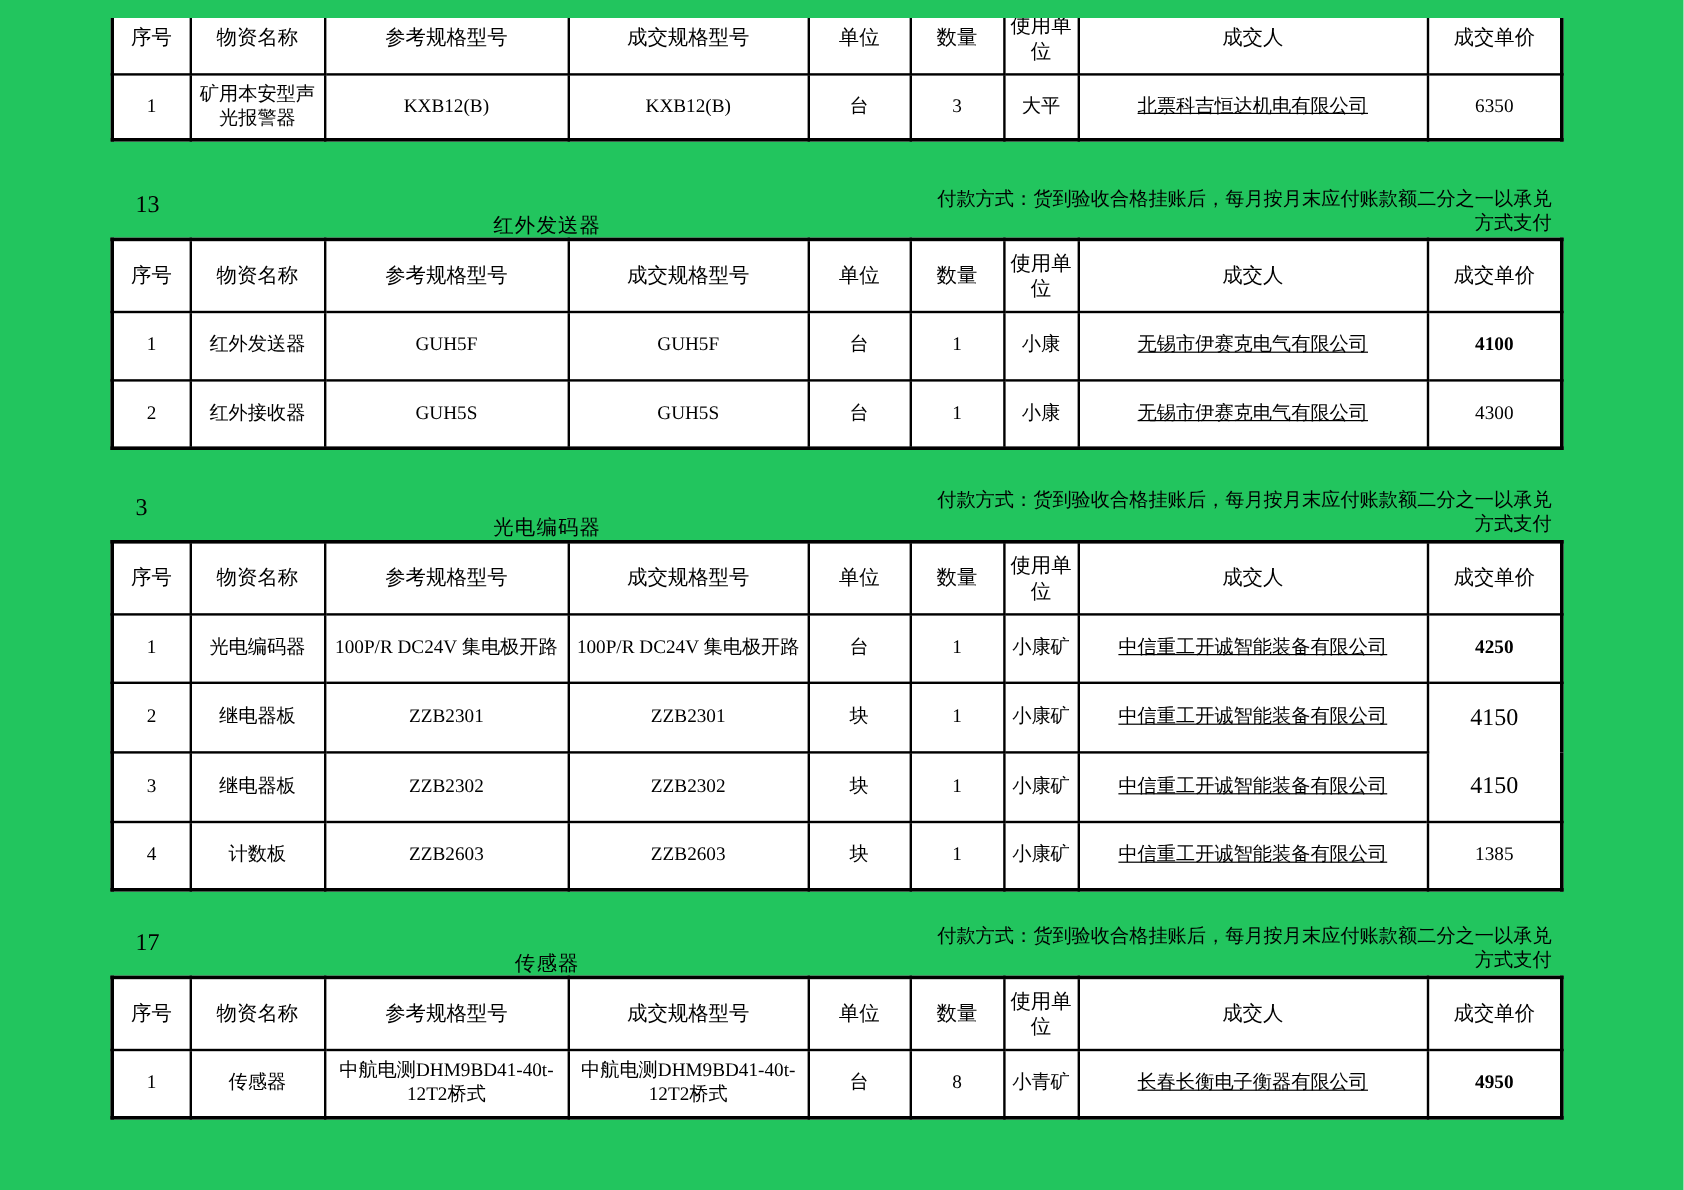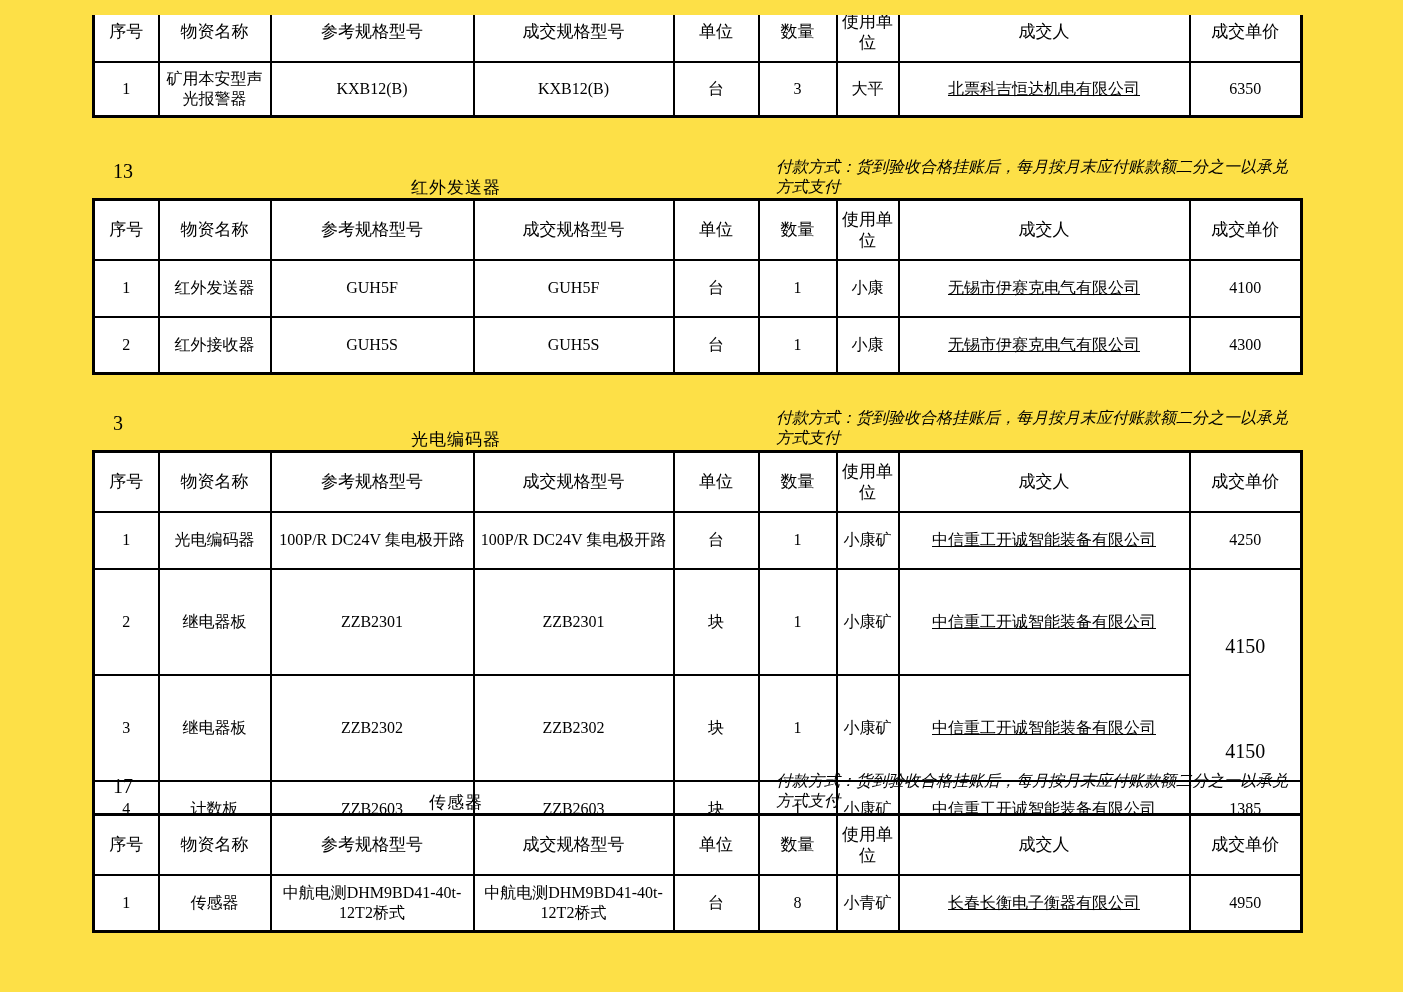--- a/index.html
+++ b/index.html
@@ -1,44 +1,44 @@
 <!DOCTYPE html>
 <html><head>
 <meta charset="utf-8">
 <style>
   html,body{margin:0;padding:0;background:#fff;}
   .page{
-    position:relative;width:1403px;height:992px;background:#fde047;overflow:hidden;
+    position:relative;width:1403px;height:992px;background:#22c55e;overflow:hidden;
     font-family:"Liberation Serif","DejaVu Serif",serif;color:#000;
   }
   .sec-num{position:absolute;left:113px;font-size:20px;}
   .sec-title{position:absolute;left:92px;width:728px;text-align:center;font-size:17px;letter-spacing:1px;}
-  .payment{position:absolute;left:776px;width:536px;text-align:left;font-size:16px;line-height:19.5px;font-style:italic;}
+  .payment{position:absolute;left:757px;width:536px;text-align:right;font-size:16px;line-height:19.5px;}
   .tbl-wrap{position:absolute;left:92px;}
   .clipwrap{position:absolute;left:92px;top:15px;width:1216px;height:108px;overflow:hidden;}
   .clipwrap table{margin-top:-15px;}
   table.grid{
     border-collapse:collapse;table-layout:fixed;width:1208px;background:#fff;
     border:3px solid #000;
   }
   .grid th,.grid td{
     border:2px solid #000;padding:0 2px;overflow:hidden;
     font-weight:normal;vertical-align:middle;
   }
   .grid th{font-size:17px;text-align:center;line-height:21px;}
   .grid td{font-size:16px;text-align:center;line-height:20px;}
   .grid tr.hdr{height:60px;}
   .grid tr.row{height:57px;}
   .c-name{text-align:left;padding:0 4px;margin-top:39px;}
   .c-spec{text-align:left;padding:0 2px;margin-left:37px;}
   .c-winner{font-size:15px;text-decoration:underline;}
   .c-price{font-size:20px;}
-  .c-price.bold{font-weight:normal;}
+  .c-price.bold{font-weight:bold;}
   td.merged-price{padding:0;}
-  .merged-price .half{height:57px;display:flex;align-items:center;justify-content:center;font-size:20px;margin-top:48px;}
+  .merged-price .half{height:57px;display:flex;align-items:center;justify-content:center;font-size:20px;}
 </style>
 </head>
 <body>
 
 <div class="page">
 
   <div class="clipwrap">
     <table class="grid">
       <colgroup>
           <col style="width:65px">

